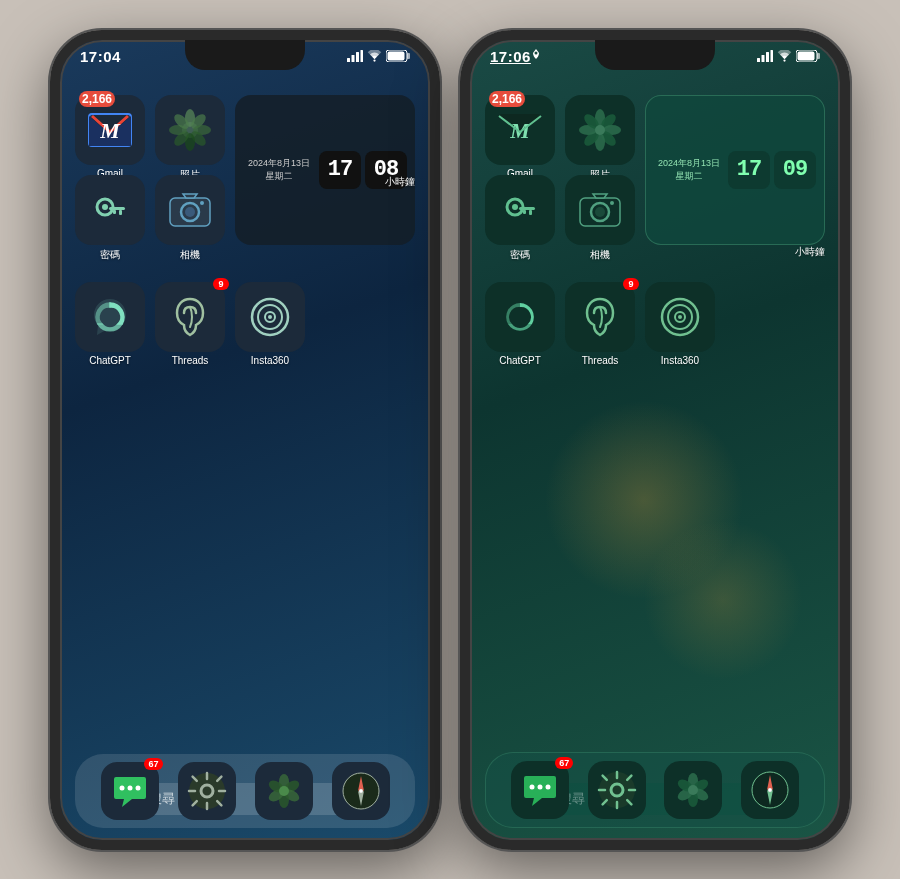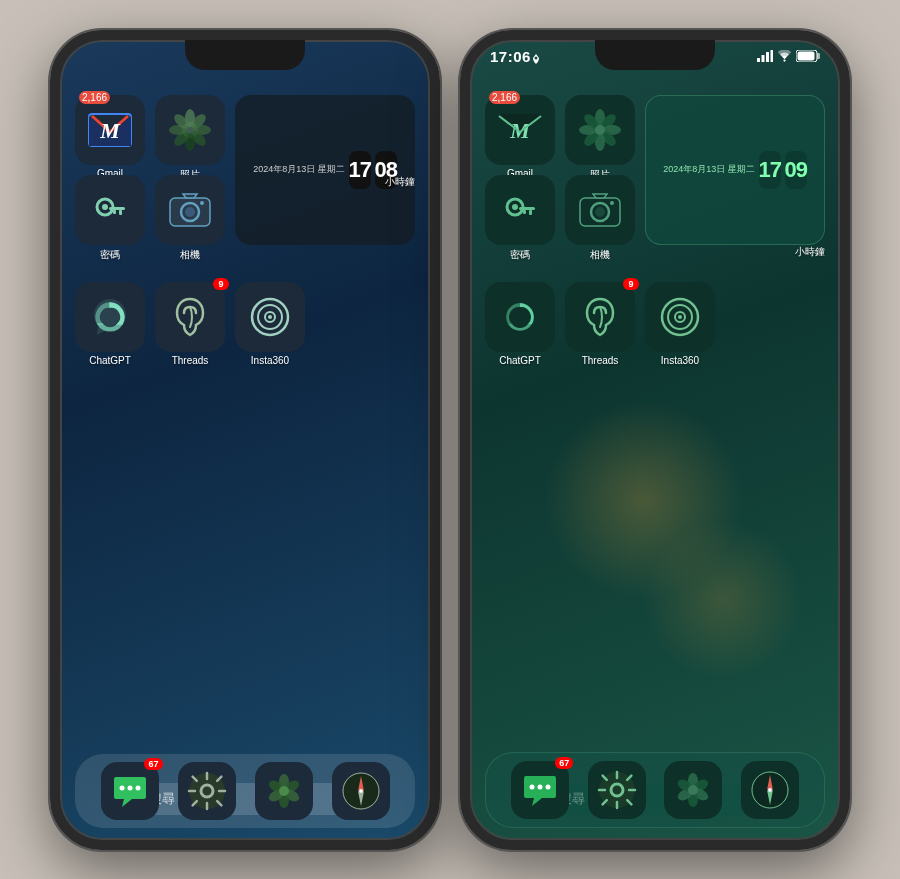--- a/index.html
+++ b/index.html
@@ -115,23 +115,23 @@
       min-width: 16px;
       text-align: center;
     }
     .gmail-badge {
       position: absolute;
       top: -4px;
       left: 4px;
       background: #e74c3c;
       color: white;
       border-radius: 8px;
-      font-size: 10px;
+      font-size: 12px;
       padding: 1px 3px;
-      font-weight: normal;
+      font-weight: bold;
     }
 
     .clock-widget {
       background: rgba(20, 30, 40, 0.85);
       border-radius: 16px;
       padding: 8px;
       display: flex;
       flex-direction: row;
       justify-content: center;
       align-items: center;
@@ -150,27 +150,28 @@
     .clock-digits {
       display: flex;
       gap: 4px;
       align-items: center;
     }
     .clock-digit {
       background: #111;
       color: white;
       font-size: 22px;
       font-weight: 800;
-      width: 22px;
+      width: 42px;
       height: 38px;
       border-radius: 8px;
       display: flex;
       align-items: center;
       justify-content: center;
       letter-spacing: -1px;
+      font-family: Liberation Mono, monospace;
     }
     .clock-digit-teal {
       background: #0d3a30;
       color: #80ffb0;
     }
     .search-bar {
       background: rgba(255,255,255,0.15);
       border-radius: 20px;
       padding: 7px 16px;
       display: flex;
@@ -222,20 +223,42 @@
     }
   </style>
 </head>
 <body>
 
 <div class="phones-container">
 
 <div class="phone phone-dark">
   <div class="notch"></div>
 
+  <div class="status-bar">
+    <span class="status-time">17:04</span>
+    <div class="status-icons">
+      <svg width="16" height="12" viewBox="0 0 16 12">
+        <rect x="0" y="8" width="3" height="4" fill="white" rx="0.5"></rect>
+        <rect x="4.5" y="5" width="3" height="7" fill="white" rx="0.5"></rect>
+        <rect x="9" y="2" width="3" height="10" fill="white" rx="0.5"></rect>
+        <rect x="13.5" y="0" width="2.5" height="12" fill="white" rx="0.5"></rect>
+      </svg>
+      <svg width="15" height="12" viewBox="0 0 20 14">
+        <path d="M10 11 L13 8 A4 4 0 0 0 7 8Z" fill="white"></path>
+        <path d="M10 11 L16 5 A8 8 0 0 0 4 5Z" fill="white" opacity="0.7"></path>
+        <path d="M10 11 L19 2 A12 12 0 0 0 1 2Z" fill="white" opacity="0.4"></path>
+        <circle cx="10" cy="13" r="1.5" fill="white"></circle>
+      </svg>
+      <svg width="24" height="12" viewBox="0 0 24 12">
+        <rect x="0" y="0" width="21" height="12" rx="3" fill="none" stroke="white" stroke-width="1"></rect>
+        <rect x="21" y="3" width="3" height="6" rx="1" fill="white" opacity="0.6"></rect>
+        <rect x="1.5" y="1.5" width="17" height="9" rx="2" fill="white"></rect>
+      </svg>
+    </div>
+  </div>
 
   <div class="screen-content">
 
     <div style="display:grid; grid-template-columns: 70px 70px 1fr; gap:10px; margin-bottom:10px; align-items:start; padding-top:5px;">
 
       <div class="app-icon">
         <div style="position:relative;">
           <span class="gmail-badge">2,166</span>
           <div class="icon-wrapper-dark">
             <svg width="44" height="36" viewBox="0 0 44 36">
@@ -427,21 +450,21 @@
       </div>
     </div>
 
   </div>
 </div>
 
 <div class="phone phone-teal">
   <div class="notch"></div>
 
   <div class="status-bar">
-    <div style="display:flex;align-items:flex-end;">
+    <div style="display:flex;align-items:flex-start;text-decoration:underline;">
       <span class="status-time">17:06</span>
       <svg width="10" height="12" viewBox="0 0 10 12">
         <path d="M5 1 L8 5 C8 7.5 6.5 9.5 5 11 C3.5 9.5 2 7.5 2 5 Z" fill="white"></path>
         <circle cx="5" cy="5" r="1.5" fill="#1a4a40"></circle>
       </svg>
     </div>
     <div class="status-icons">
       <svg width="16" height="12" viewBox="0 0 16 12">
         <rect x="0" y="8" width="3" height="4" fill="white" rx="0.5"></rect>
         <rect x="4.5" y="5" width="3" height="7" fill="white" rx="0.5"></rect>

